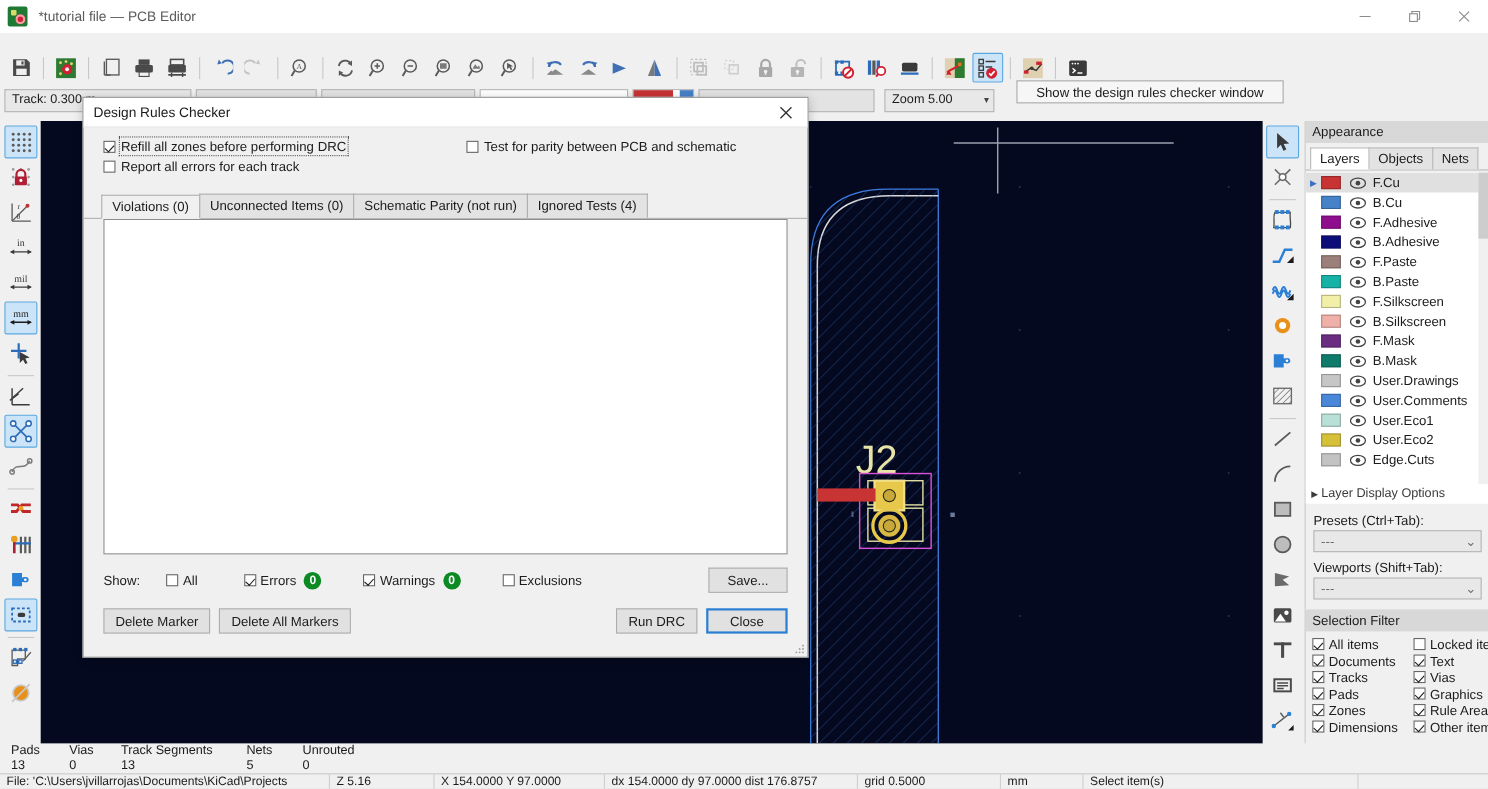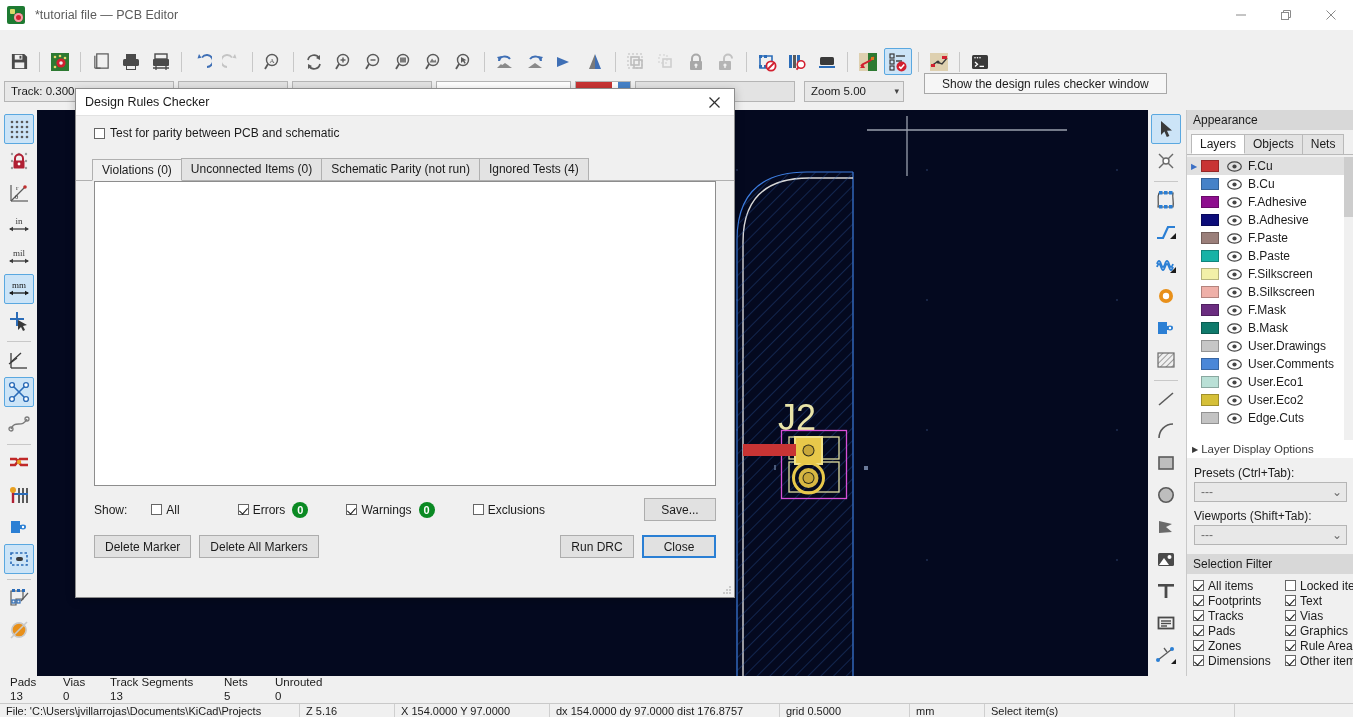--- a/index.html
+++ b/index.html
@@ -998,21 +998,21 @@
       <div class="cb">
           <span class="box ck"></span>
           <span>All items</span>
         </div>
       <div class="cb">
           <span class="box"></span>
           <span>Locked items</span>
         </div>
       <div class="cb">
           <span class="box ck"></span>
-          <span>Footprints</span>
+          <span>Documents</span>
         </div>
       <div class="cb">
           <span class="box ck"></span>
           <span>Text</span>
         </div>
       <div class="cb">
           <span class="box ck"></span>
           <span>Tracks</span>
         </div>
       <div class="cb">
@@ -1080,20 +1080,30 @@
       <div class="dlg-close">
         <svg width="13" height="13" viewBox="0 0 13 13">
             <line x1="1.5" y1="1.5" x2="11.5" y2="11.5" stroke="#303030" stroke-width="1.2"></line>
             <line x1="11.5" y1="1.5" x2="1.5" y2="11.5" stroke="#303030" stroke-width="1.2"></line>
           </svg>
       </div>
     </div>
 
     <div class="dlg-body">
       <div class="opts">
+        <div style="width:330px;">
+          <div class="opt">
+            <span class="box ck"></span>
+            <span class="focusdot">Refill all zones before performing DRC</span>
+          </div>
+          <div class="opt">
+            <span class="box"></span>
+            <span>Report all errors for each track</span>
+          </div>
+        </div>
         <div>
           <div class="opt">
             <span class="box"></span>
             <span>Test for parity between PCB and schematic</span>
           </div>
         </div>
       </div>
     </div>
 
     <div class="dtabs">
@@ -1104,21 +1114,21 @@
     </div>
 
     <div class="listbox"></div>
 
     <div class="showrow">
       <span>Show:</span>
       <span style="display:flex;align-items:center;margin-left:24px;">
         <span class="box"></span>
         <span>All</span>
       </span>
-      <span style="display:flex;align-items:center;margin-left:58px;">
+      <span style="display:flex;align-items:center;margin-left:42px;">
         <span class="box ck"></span>
         <span>Errors</span>
         <span class="badge">0</span>
       </span>
       <span style="display:flex;align-items:center;margin-left:38px;">
         <span class="box ck"></span>
         <span>Warnings</span>
         <span class="badge">0</span>
       </span>
       <span style="display:flex;align-items:center;margin-left:38px;">

